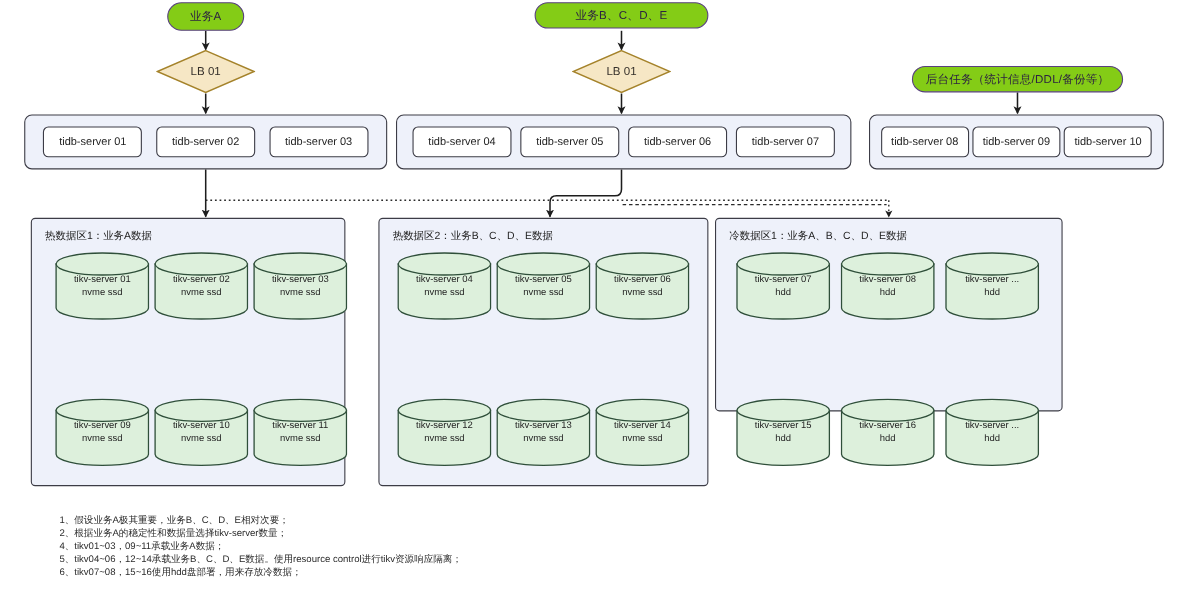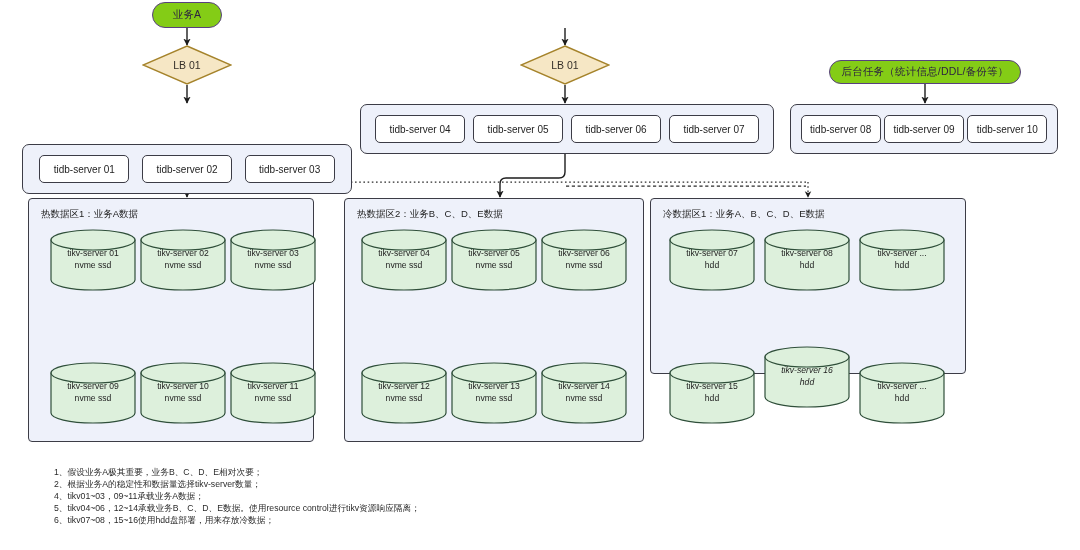--- a/index.html
+++ b/index.html
@@ -152,40 +152,43 @@
     <line x1="187" y1="182" x2="806" y2="182" stroke="#2b2b2b" stroke-width="1.25" stroke-dasharray="1.6 2.6"></line>
     <line x1="808" y1="182" x2="808" y2="197" stroke="#2b2b2b" stroke-width="1.25" stroke-dasharray="1.6 2.6" marker-end="url(#arrow-dot)"></line>
 
     <line x1="566" y1="186" x2="806" y2="186" stroke="#2b2b2b" stroke-width="1.25" stroke-dasharray="3.2 2.6"></line>
   </svg>
 
   <div class="abs pill" style="left:152px;top:2px;width:70px;height:26px;">
     <span>业务A</span>
   </div>
 
+  <div class="abs pill" style="left:486px;top:2px;width:158px;height:24px;">
+    <span>业务B、C、D、E</span>
+  </div>
 
   <div class="abs pill" style="left:829px;top:60px;width:192px;height:24px;border-radius:12px;">
     <span>后台任务（统计信息/DDL/备份等）</span>
   </div>
 
   <div class="abs diamond-wrap" style="left:142px;top:45px;width:90px;height:40px;">
     <svg width="90" height="40" viewBox="0 0 90 40">
       <polygon points="45,1 89,20 45,39 1,20" fill="#f6e7c5" stroke="#a5832b" stroke-width="1.4"></polygon>
     </svg>
     <span class="diamond-label">LB 01</span>
   </div>
 
   <div class="abs diamond-wrap" style="left:520px;top:45px;width:90px;height:40px;">
     <svg width="90" height="40" viewBox="0 0 90 40">
       <polygon points="45,1 89,20 45,39 1,20" fill="#f6e7c5" stroke="#a5832b" stroke-width="1.4"></polygon>
     </svg>
     <span class="diamond-label">LB 01</span>
   </div>
 
-  <div class="abs group" style="left:22px;top:104px;width:330px;height:50px;padding:0 10px;margin-top:40px;">
+  <div class="abs group" style="left:22px;top:104px;width:330px;height:50px;padding:0 10px;">
     <div class="srv-box" style="width:88px;">
       <span>tidb-server 01</span>
     </div>
     <div class="srv-box" style="width:88px;">
       <span>tidb-server 02</span>
     </div>
     <div class="srv-box" style="width:88px;">
       <span>tidb-server 03</span>
     </div>
   </div>
@@ -397,21 +400,21 @@
       <svg width="86" height="62" viewBox="0 0 86 62">
         <path d="M1,11 L1,51 A42,10 0 0 0 85,51 L85,11 Z" fill="#ddf0dc" stroke="#2f4f3a" stroke-width="1.2"></path>
         <ellipse cx="43" cy="11" rx="42" ry="10" fill="#ddf0dc" stroke="#2f4f3a" stroke-width="1.2"></ellipse>
       </svg>
       <div class="cyl-text">
         <div>tikv-server 15</div>
         <div>hdd</div>
       </div>
     </div>
 
-    <div class="cyl" style="left:113px;top:147px;font-style:italic;">
+    <div class="cyl" style="left:113px;top:163px;">
       <svg width="86" height="62" viewBox="0 0 86 62">
         <path d="M1,11 L1,51 A42,10 0 0 0 85,51 L85,11 Z" fill="#ddf0dc" stroke="#2f4f3a" stroke-width="1.2"></path>
         <ellipse cx="43" cy="11" rx="42" ry="10" fill="#ddf0dc" stroke="#2f4f3a" stroke-width="1.2"></ellipse>
       </svg>
       <div class="cyl-text">
         <div>tikv-server 16</div>
         <div>hdd</div>
       </div>
     </div>
 

